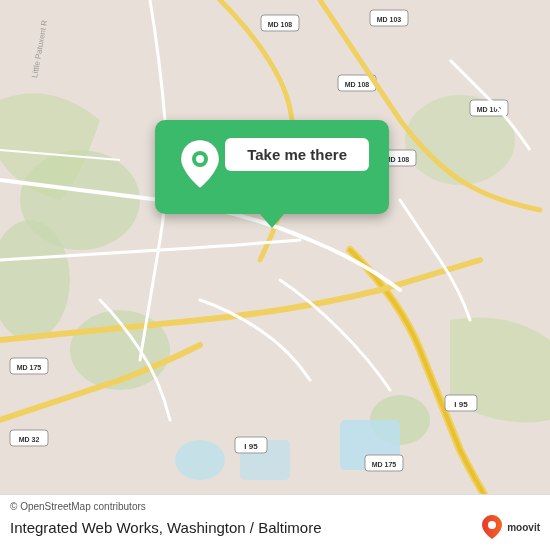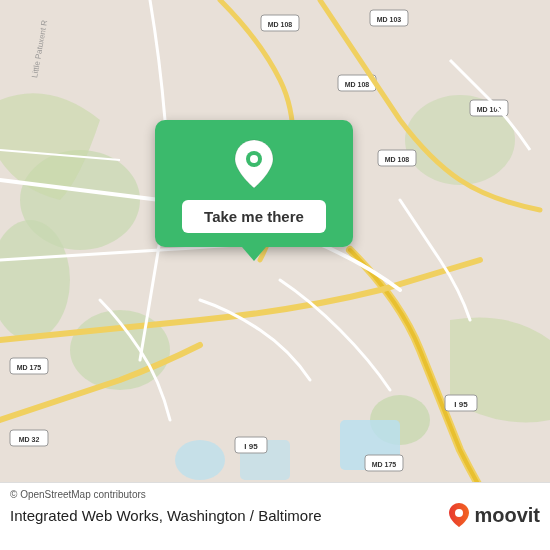--- a/index.html
+++ b/index.html
@@ -24,26 +24,26 @@
       height: 550px;
       background-color: #e8e0d8;
       position: relative;
     }
 
     
     #popup-card {
       position: absolute;
       top: 120px;
       left: 155px;
-      width: 198px;
+      width: 234px;
       background-color: #3bba6c;
       border-radius: 10px;
       display: flex;
-      flex-direction: column;
-      align-items: center;
+      flex-direction: row;
+      align-items: flex-start;
       padding: 18px 20px 14px;
       box-shadow: 0 4px 12px rgba(0,0,0,0.3);
       z-index: 10;
     }
 
     #popup-card::after {
       content: '';
       position: absolute;
       bottom: -14px;
       left: 50%;
@@ -74,21 +74,21 @@
       white-space: nowrap;
     }
 
     
     #bottom-bar {
       position: absolute;
       bottom: 0;
       left: 0;
       width: 100%;
       background: white;
-      padding: 6px 10px 22px 10px;
+      padding: 6px 10px 10px 10px;
       border-top: 1px solid #ddd;
       z-index: 20;
     }
 
     #osm-attribution {
       font-size: 10px;
       color: #555;
       margin-bottom: 2px;
     }
 
@@ -104,21 +104,21 @@
       color: #222;
     }
 
     #moovit-logo {
       display: flex;
       align-items: center;
       gap: 4px;
     }
 
     #moovit-text {
-      font-size: 20px;
+      font-size: 10px;
       font-weight: bold;
       color: #333;
     }
 
     
   </style>
 </head>
 <body>
 
 <div id="map-container">

